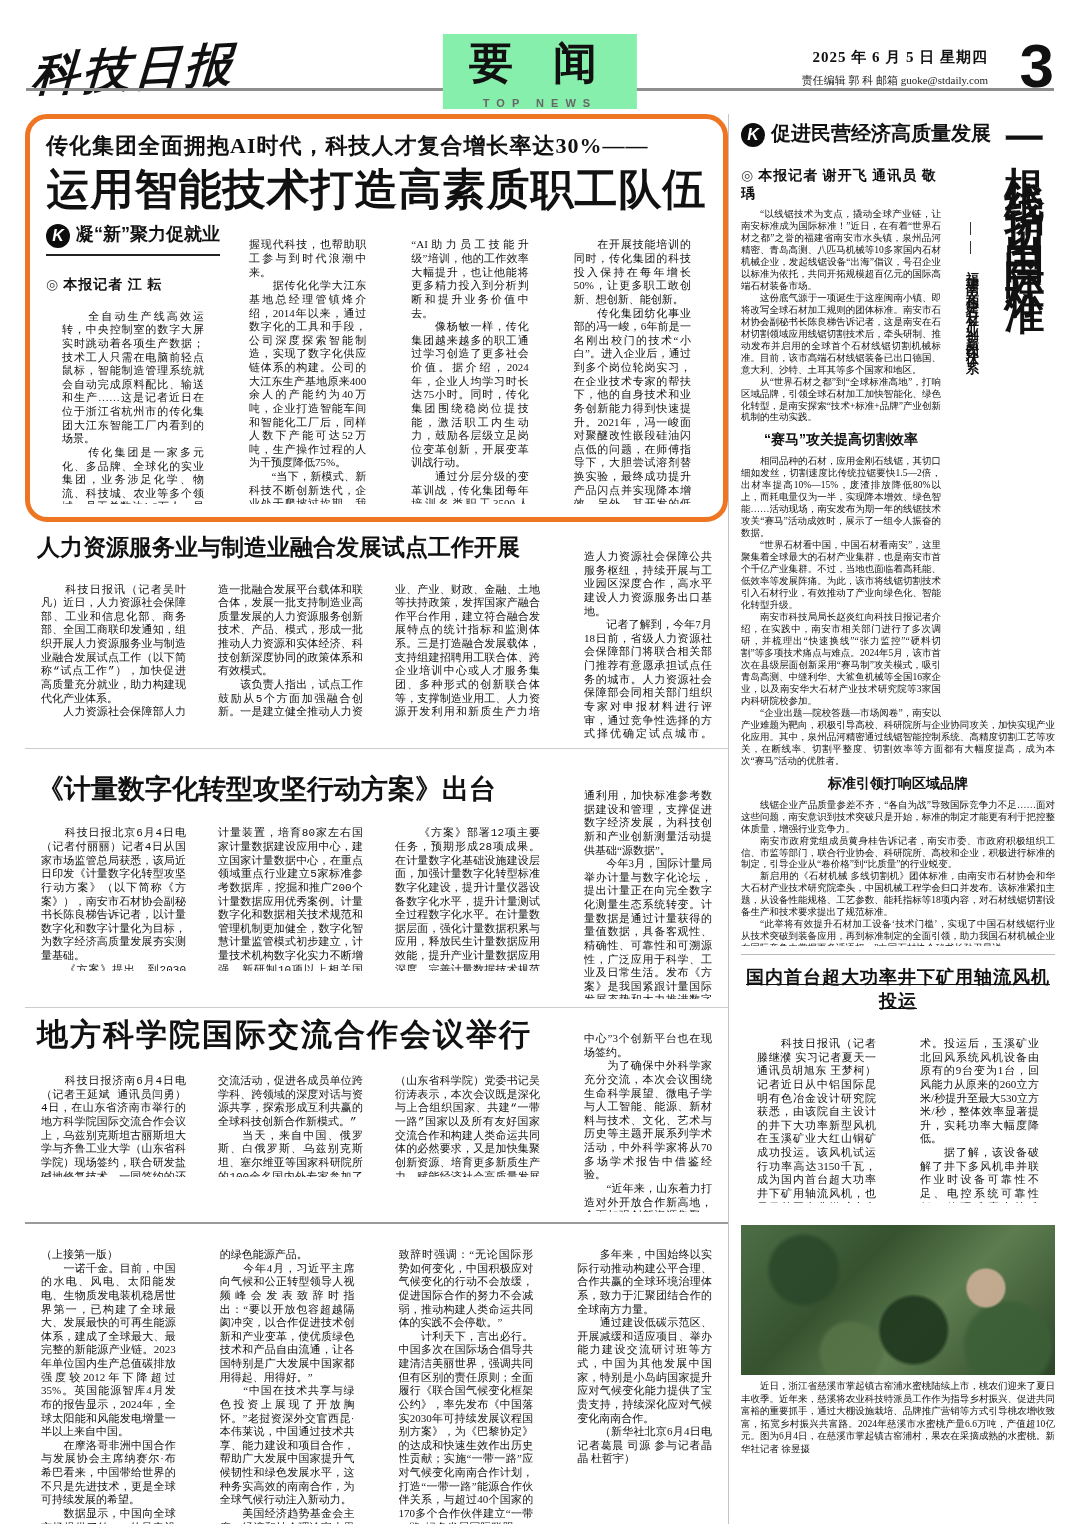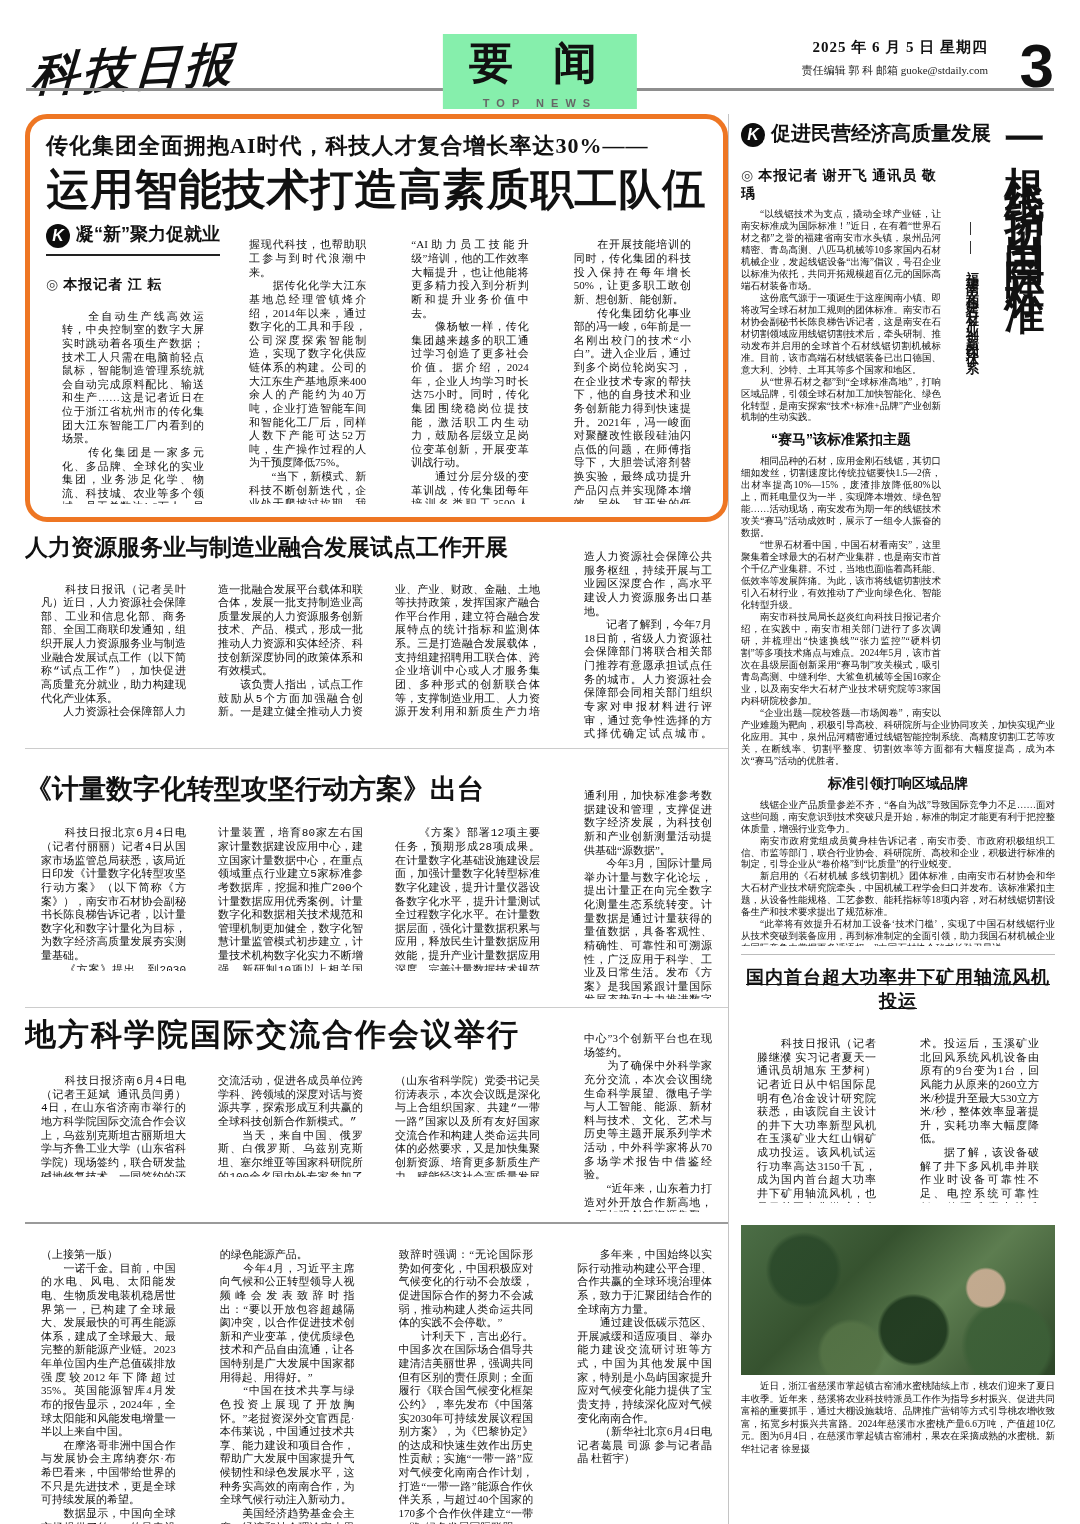--- a/index.html
+++ b/index.html
@@ -5,21 +5,21 @@
   html,body{margin:0;padding:0;background:#e8e8e8;}
   .page{position:relative;width:1080px;height:1524px;background:#fff;overflow:hidden;
         font-family:"Liberation Serif","DejaVu Serif",serif;color:#111;}
   
   .hdr{position:relative;height:114px;}
   .masthead{position:absolute;left:32px;top:38px;font-size:47px;font-weight:900;font-style:italic;
             transform:rotate(-3deg) skewX(-6deg);letter-spacing:4px;font-family:"DejaVu Serif",serif;}
   .section-block{position:absolute;left:50%;top:34px;transform:translateX(-50%);text-align:center;background:#86efac;z-index:2;padding:0 26px;}
   .section-cn{font-size:44px;font-weight:900;letter-spacing:14px;font-family:"Liberation Sans",sans-serif;}
   .section-en{font-size:11px;font-weight:bold;letter-spacing:7px;color:#666;margin-top:4px;font-family:"Liberation Sans",sans-serif;}
-  .hdr-right{position:absolute;right:92px;top:38px;text-align:right;}
+  .hdr-right{position:absolute;right:92px;top:48px;text-align:right;}
   .hdr-date{font-size:15px;font-weight:bold;letter-spacing:1px;}
   .hdr-editor{font-size:11px;margin-top:6px;color:#222;}
   .pagenum{position:absolute;right:26px;top:30px;font-size:62px;font-weight:900;font-family:"Liberation Sans",sans-serif;}
   .hrule{position:absolute;top:88px;height:3px;background:#8e8e8e;}
   .hrule.l{left:26px;width:420px;} .hrule.r{left:634px;width:420px;}
   
   .main{display:grid;grid-template-columns:703px 1fr;column-gap:0;padding:0 25px;}
   .right-col{border-left:1px solid #c4c4c4;padding-left:12px;}
   
   .coltext{white-space:pre-wrap;text-align:justify;font-size:11px;line-height:1.24;margin:16px;overflow:hidden;}
@@ -33,21 +33,21 @@
   .lead-box{box-sizing:border-box;height:408px;border:5px solid #ee7623;border-radius:22px;padding:10px 16px 12px;overflow:hidden;}
   .lead-kicker{font-size:22px;font-weight:900;letter-spacing:1px;margin:2px 0 4px;}
   .lead-headline{font-size:43px;font-weight:900;letter-spacing:1px;line-height:1.15;margin:0 0 8px;text-align:center;
                  font-family:"Liberation Sans",sans-serif;}
   .lead-cols{display:grid;grid-template-columns:repeat(4,1fr);column-gap:13px;height:282px;overflow:hidden;}
   .ksub{font-size:18px;font-weight:900;border-bottom:2px solid #222;padding-bottom:6px;margin-bottom:5px;
         font-family:"Liberation Sans",sans-serif;white-space:nowrap;}
   
   .art{display:grid;grid-template-columns:1fr 160px;column-gap:12px;overflow:hidden;}
   .art .sidecol{height:100%;}
-  .art h2{font-family:"Liberation Sans",sans-serif;font-weight:900;margin:0 0 6px;line-height:1.2;}
+  .art h2{font-family:"Liberation Sans",sans-serif;font-weight:900;margin:0 12px 6px;line-height:1.2;}
   .cols3{display:grid;grid-template-columns:repeat(3,1fr);overflow:hidden;font-family:Liberation Mono, monospace;}
   .art2{height:206px;margin-top:12px;} .art2 h2{font-size:23px;} .art2 .cols3{height:166px;}
   .art3{height:226px;margin-top:8px;border-top:1px solid #ccc;padding-top:24px;} .art3 h2{font-size:27px;} .art3 .cols3{height:176px;}
   .art4{height:196px;margin-top:8px;border-top:1px solid #ccc;padding-top:8px;} .art4 h2{font-size:31px;letter-spacing:2px;} .art4 .cols3{height:134px;}
   .jump-rule{border:none;border-top:2px solid #9a9a9a;margin:10px 0 8px;}
   .jump{display:grid;grid-template-columns:repeat(4,1fr);column-gap:12px;height:318px;overflow:hidden;}
   .jump-sub{font-size:12px;font-weight:900;text-align:center;white-space:pre-wrap;margin:6px 0;line-height:1.4;
             font-family:"Liberation Sans",sans-serif;}
   
   .stone{overflow:hidden;height:832px;}
@@ -201,21 +201,21 @@
       <section class="stone">
         <div class="v-strip">
           <div class="v-head">一根线锯切出国际标准</div>
           <div class="v-sub">——福建南安构建石材产业创新闭环体系</div>
         </div>
         <div class="stone-kicker"><span class="kicon">K</span><span>促进民营经济高质量发展</span></div>
         <div class="byline"><span class="byline-icon">◎</span><span>本报记者 谢开飞  通讯员 敬 瑀</span></div>
         <p class="para">“以线锯技术为支点，撬动全球产业链，让南安标准成为国际标准！”近日，在有着“世界石材之都”之誉的福建省南安市水头镇，泉州品河精密、青岛高测、八匹马机械等10多家国内石材机械企业，发起线锯设备“出海”倡议，号召企业以标准为依托，共同开拓规模超百亿元的国际高端石材装备市场。</p>
         <p class="para">这份底气源于一项诞生于这座闽南小镇、即将改写全球石材加工规则的团体标准。南安市石材协会副秘书长陈良梯告诉记者，这是南安在石材切割领域应用线锯切割技术后，牵头研制、推动发布并启用的全球首个石材线锯切割机械标准。目前，该市高端石材线锯装备已出口德国、意大利、沙特、土耳其等多个国家和地区。</p>
         <p class="para">从“世界石材之都”到“全球标准高地”，打响区域品牌，引领全球石材加工加快智能化、绿色化转型，是南安探索“技术+标准+品牌”产业创新机制的生动实践。</p>
-        <div class="stone-sub">“赛马”该标准紧扣主题</div>
+        <div class="stone-sub">“赛马”攻关提高切割效率</div>
         <p class="para">相同品种的石材，应用金刚石线锯，其切口细如发丝，切割速度比传统拉锯要快1.5—2倍，出材率提高10%—15%，废渣排放降低80%以上，而耗电量仅为一半，实现降本增效、绿色智能……活动现场，南安发布为期一年的线锯技术攻关“赛马”活动成效时，展示了一组令人振奋的数据。</p>
         <p class="para">“世界石材看中国，中国石材看南安”，这里聚集着全球最大的石材产业集群，也是南安市首个千亿产业集群。不过，当地也面临着高耗能、低效率等发展阵痛。为此，该市将线锯切割技术引入石材行业，有效推动了产业向绿色化、智能化转型升级。</p>
         <p class="para">南安市科技局局长赵炎红向科技日报记者介绍，在实践中，南安市相关部门进行了多次调研，并梳理出“快速换线”“张力监控”“硬料切割”等多项技术痛点与难点。2024年5月，该市首次在县级层面创新采用“赛马制”攻关模式，吸引青岛高测、中缝利华、大鲨鱼机械等全国16家企业，以及南安华大石材产业技术研究院等3家国内科研院校参加。</p>
         <p class="para">“企业出题—院校答题—市场阅卷”，南安以产业难题为靶向，积极引导高校、科研院所与企业协同攻关，加快实现产业化应用。其中，泉州品河精密通过线锯智能控制系统、高精度切割工艺等攻关，在断线率、切割平整度、切割效率等方面都有大幅度提高，成为本次“赛马”活动的优胜者。</p>
         <div class="stone-sub">标准引领打响区域品牌</div>
         <p class="para">线锯企业产品质量参差不齐，“各自为战”导致国际竞争力不足……面对这些问题，南安意识到技术突破只是开始，标准的制定才能更有利于把控整体质量，增强行业竞争力。</p>
         <p class="para">南安市政府党组成员黄身桂告诉记者，南安市委、市政府积极组织工信、市监等部门，联合行业协会、科研院所、高校和企业，积极进行标准的制定，引导企业从“卷价格”到“比质量”的行业蜕变。</p>
         <p class="para">新启用的《石材机械 多线切割机》团体标准，由南安市石材协会和华大石材产业技术研究院牵头，中国机械工程学会归口并发布。该标准紧扣主题，从设备性能规格、工艺参数、能耗指标等18项内容，对石材线锯切割设备生产和技术要求提出了规范标准。</p>
         <p class="para">“此举将有效提升石材加工设备‘技术门槛’，实现了中国石材线锯行业从技术突破到装备应用，再到标准制定的全面引领，助力我国石材机械企业在国际竞争中掌握更多话语权。”中国石材协会秘书长孙卫星说。</p>
         <p class="para">福建天晶装备也是此次的倡议企业之一，该公司销售总监吴磊称标准为产品贴上了“品质标签”。“我们有了自己的国标，将标准展示给海外客商，出口就更有优势、更有信心。”吴磊说。</p>

